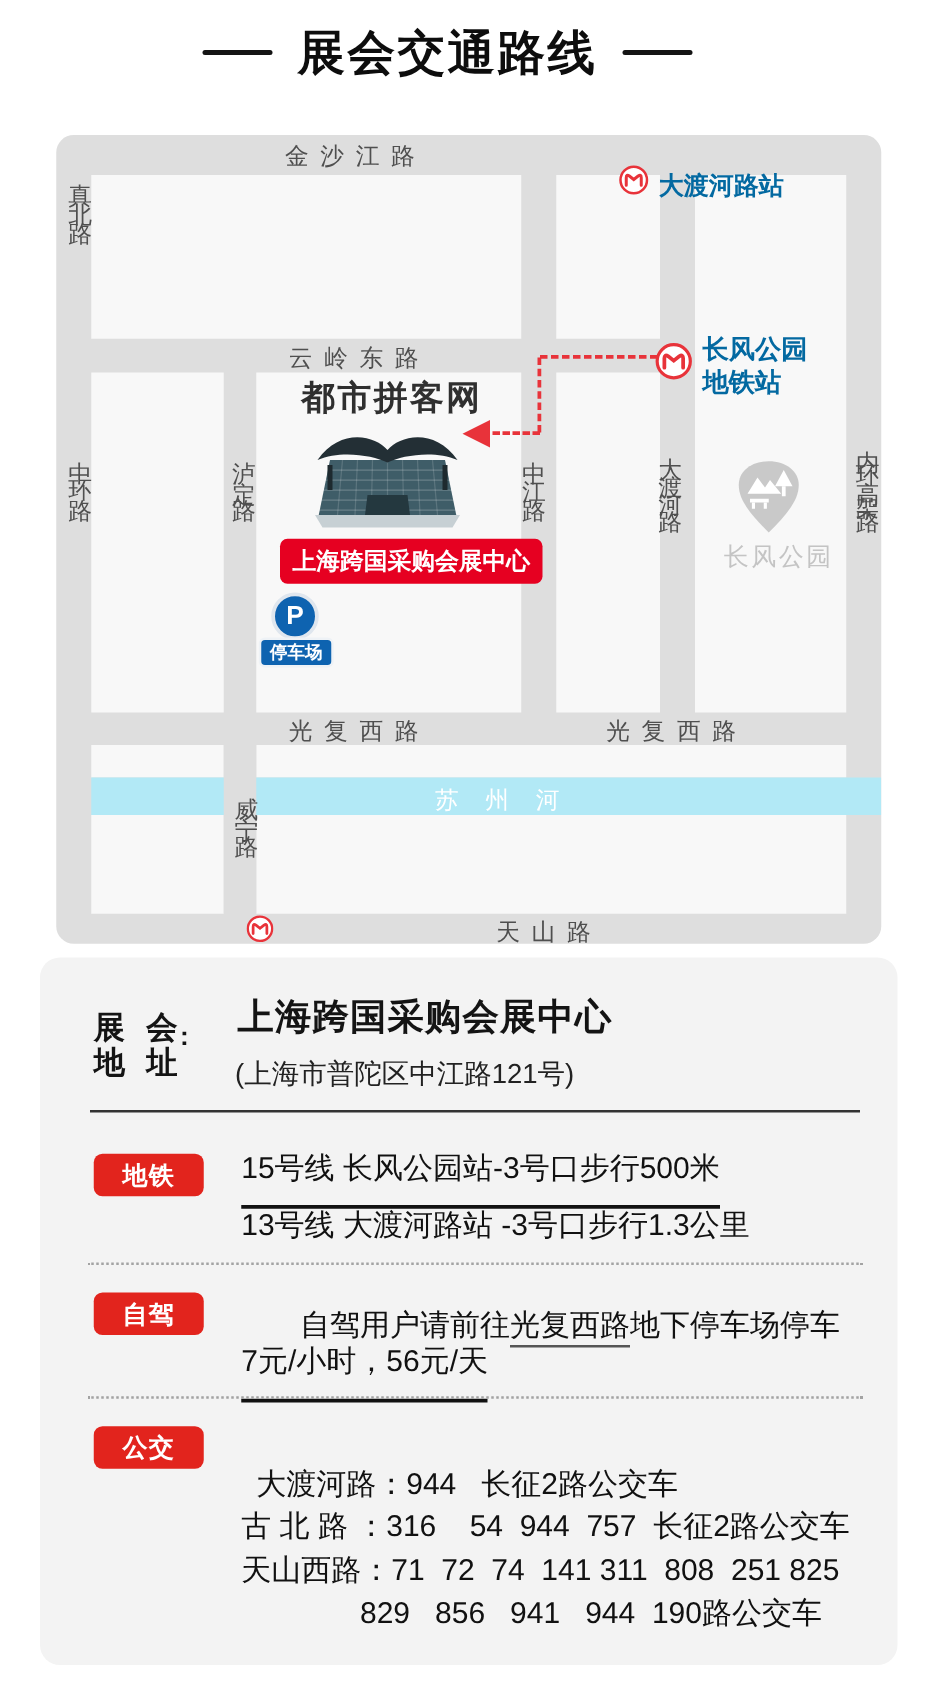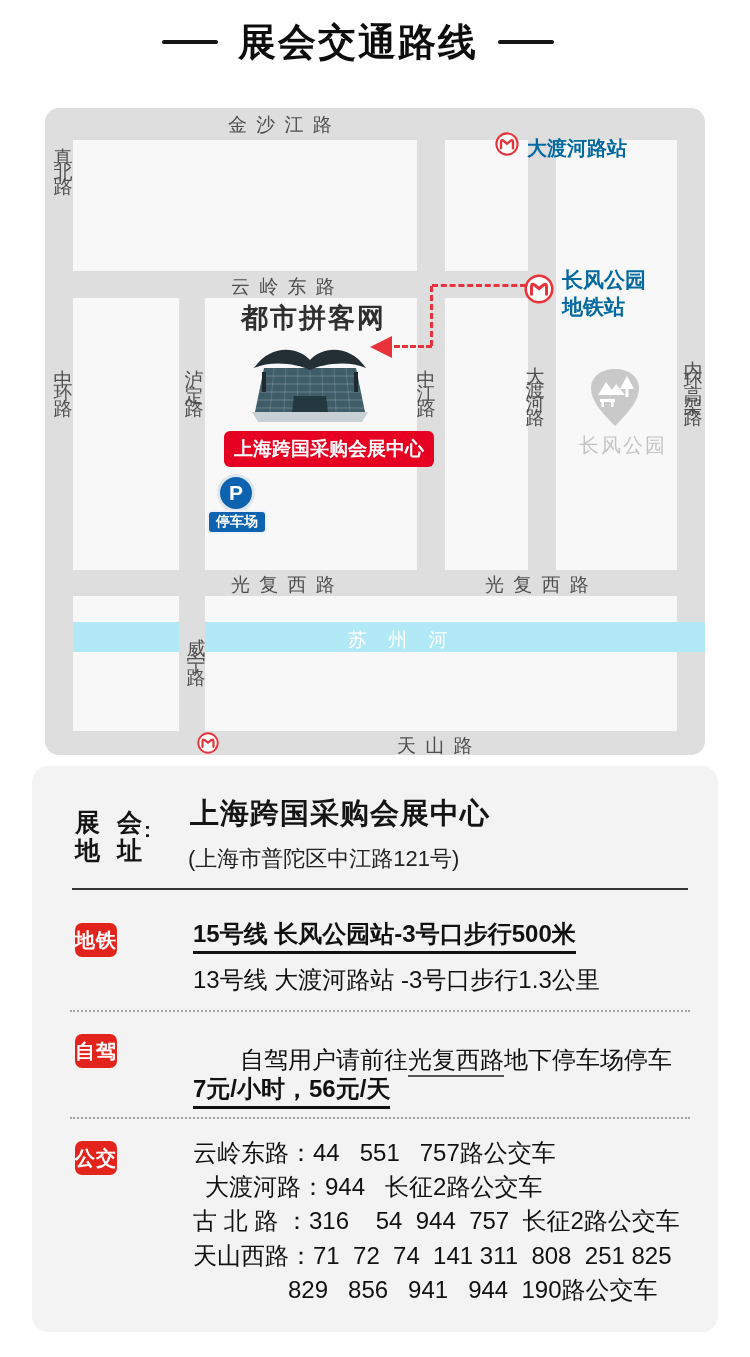--- a/index.html
+++ b/index.html
@@ -68,26 +68,26 @@
 
   
   .card{position:absolute;left:32px;top:766px;width:686px;height:566px;background:#f3f3f3;border-radius:16px;color:#141414;}
   .addr-label{position:absolute;left:43px;top:42px;font-size:25px;font-weight:800;line-height:28px;letter-spacing:5px;white-space:pre-line;}
   .addr-colon{position:absolute;left:112px;top:52px;font-size:21px;font-weight:800;}
   .addr-name{position:absolute;left:158px;top:28px;font-size:29px;font-weight:800;letter-spacing:1px;}
   .addr-detail{position:absolute;left:156px;top:78px;font-size:22px;color:#222;}
   .div-solid{position:absolute;left:40px;top:122px;width:616px;border-top:2px solid #333;}
   .div-dot{position:absolute;width:620px;left:38px;border-top:2px dotted #a3a3a3;}
   .dot1{top:244px;} .dot2{top:351px;}
-  .badge{position:absolute;width:42px;height:34px;background:#e2241d;border-radius:7px;color:#fff;font-size:20px;font-weight:700;display:flex;align-items:center;justify-content:center;letter-spacing:1px;}
+  .badge{position:absolute;width:88px;height:34px;background:#e2241d;border-radius:7px;color:#fff;font-size:20px;font-weight:700;display:flex;align-items:center;justify-content:center;letter-spacing:1px;}
   .badge-metro{left:43px;top:157px;}
   .badge-drive{left:43px;top:268px;}
   .badge-bus{left:43px;top:375px;}
   .line{position:absolute;font-size:24px;white-space:pre;color:#111;}
-  .bold-underline{font-weight:700;border-bottom:3px solid #111;padding-bottom:4px;}
+  .bold-underline{font-weight:400;border-bottom:3px solid #111;padding-bottom:16px;}
   .metro-l1{left:161px;top:152px;}
   .metro-l2{left:161px;top:198px;}
   .drive-l1{left:161px;top:278px;margin-left:47px;}
   .drive-l1 .u{border-bottom:2px solid #555;padding-bottom:2px;}
   .drive-l2{left:161px;top:307px;}
   .bus-l0{left:161px;top:371px;}
   .bus-l1{left:173px;top:405px;}
   .bus-l2{left:161px;top:439px;}
   .bus-l3{left:161px;top:474px;text-align:center;}
   .bus-l4{left:256px;top:508px;}
@@ -211,18 +211,17 @@
   <div class="line metro-l1"><span class="bold-underline">15号线 长风公园站-3号口步行500米</span></div>
   <div class="line metro-l2">13号线 大渡河路站 -3号口步行1.3公里</div>
   <div class="div-dot dot1"></div>
 
   <div class="badge badge-drive">自驾</div>
   <div class="line drive-l1"><span>自驾用户请前往</span><span class="u">光复西路</span><span>地下停车场停车</span></div>
   <div class="line drive-l2"><span class="bold-underline">7元/小时，56元/天</span></div>
   <div class="div-dot dot2"></div>
 
   <div class="badge badge-bus">公交</div>
-  <div class="line bus-l0">云岭东路：44   551   757路公交车</div>
   <div class="line bus-l1">大渡河路：944   长征2路公交车</div>
   <div class="line bus-l2">古 北 路 ：316    54  944  757  长征2路公交车</div>
   <div class="line bus-l3">天山西路：71  72  74  141 311  808  251 825</div>
   <div class="line bus-l4">829   856   941   944  190路公交车</div>
 </div>
 
 </body></html>

